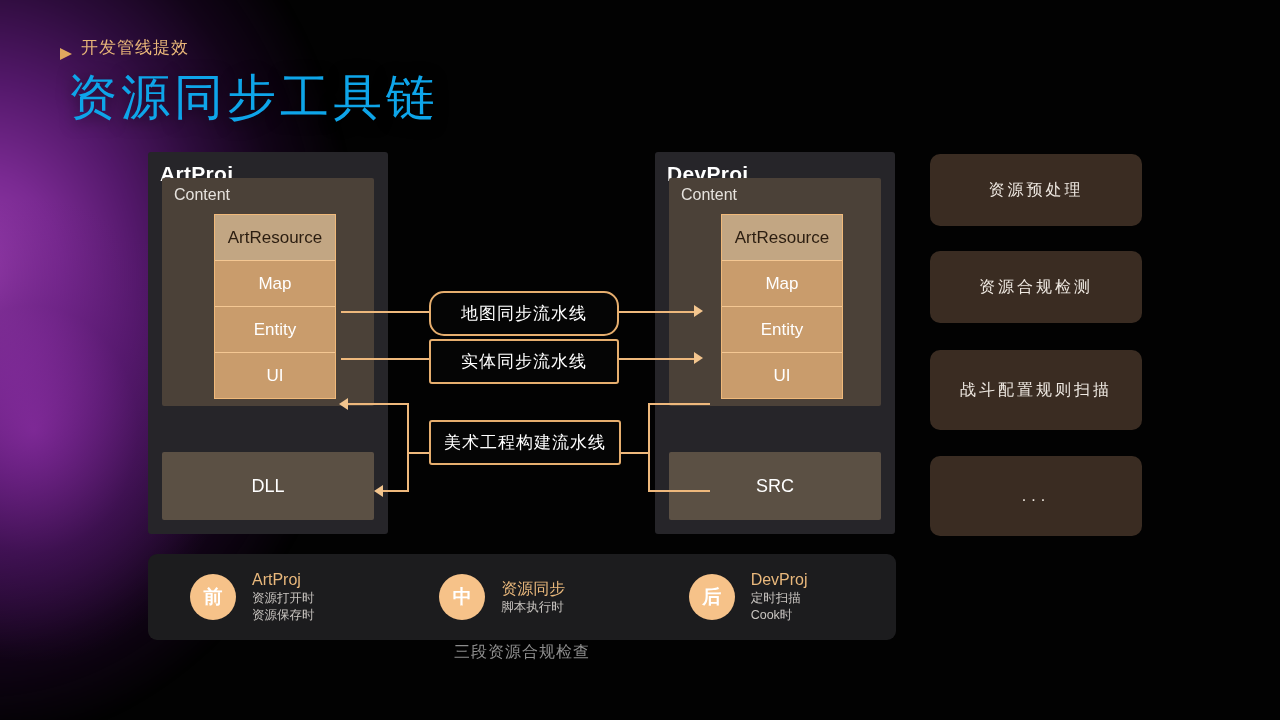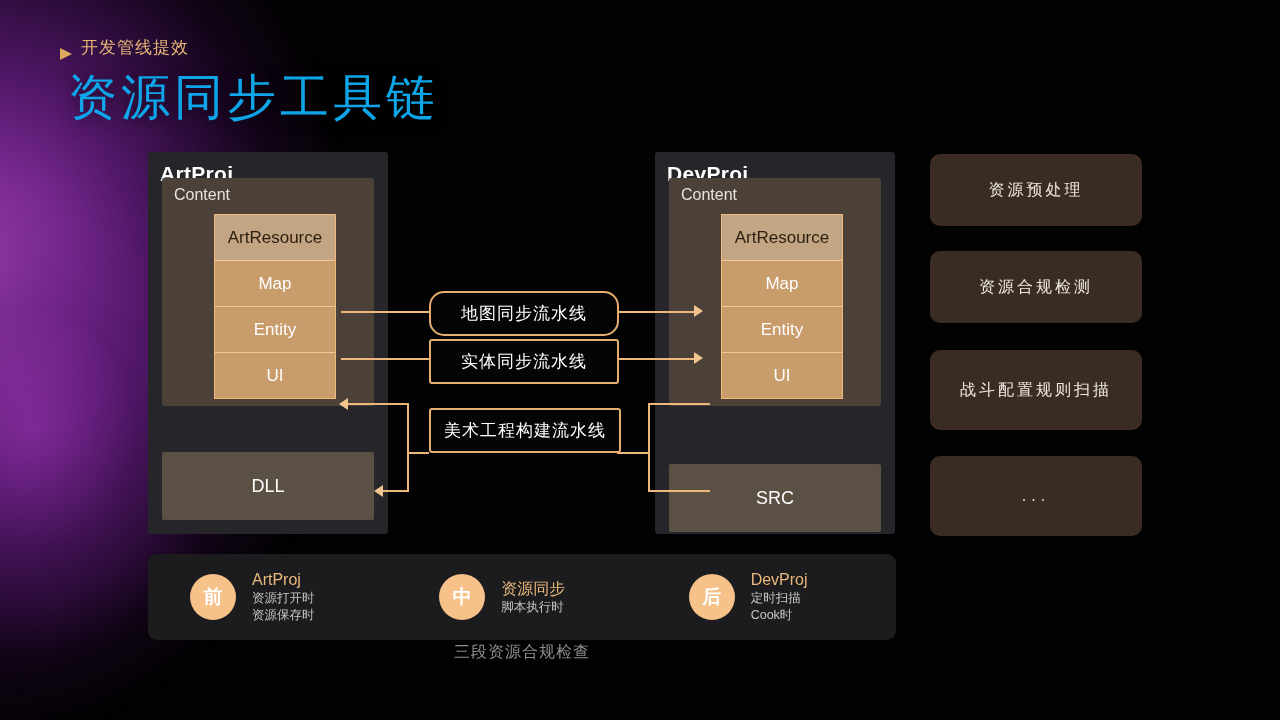--- a/index.html
+++ b/index.html
@@ -160,21 +160,21 @@
       <div class="proj-title">DevProj</div>
       <div class="content-box">
         <div class="content-label">Content</div>
         <div class="stack">
           <div class="row head">ArtResource</div>
           <div class="row body">Map</div>
           <div class="row body">Entity</div>
           <div class="row body last">UI</div>
         </div>
       </div>
-      <div class="bottom-box" style="top:312px;">SRC</div>
+      <div class="bottom-box" style="top:300px;">SRC</div>
     </div>
 
     <div class="ln lnh" style="left:341px;top:311px;width:89px;"></div>
     <div class="ln lnh" style="left:615px;top:311px;width:81px;"></div>
     <div class="arw right" style="left:694px;top:305px;"></div>
 
     <div class="ln lnh" style="left:341px;top:358px;width:89px;"></div>
     <div class="ln lnh" style="left:615px;top:358px;width:81px;"></div>
     <div class="arw right" style="left:694px;top:352px;"></div>
 
@@ -185,21 +185,21 @@
 
     <div class="ln lnh" style="left:407px;top:452px;width:22px;"></div>
     <div class="ln lnv" style="left:407px;top:403px;height:89px;"></div>
     <div class="ln lnh" style="left:348px;top:403px;width:61px;"></div>
     <div class="arw left" style="left:339px;top:398px;"></div>
     <div class="ln lnh" style="left:383px;top:490px;width:26px;"></div>
     <div class="arw left" style="left:374px;top:485px;"></div>
 
     <div class="pipe" style="left:429px;top:291px;width:186px;height:41px;border-radius:15px;">地图同步流水线</div>
     <div class="pipe" style="left:429px;top:339px;width:186px;height:41px;">实体同步流水线</div>
-    <div class="pipe" style="left:429px;top:408px;width:188px;height:41px;">美术工程构建流水线</div>
+    <div class="pipe" style="left:429px;top:420px;width:188px;height:41px;">美术工程构建流水线</div>
 
     <div class="card" style="top:154px;height:72px;">资源预处理</div>
     <div class="card" style="top:251px;height:72px;">资源合规检测</div>
     <div class="card" style="top:350px;height:80px;">战斗配置规则扫描</div>
     <div class="card" style="top:456px;height:80px;letter-spacing:5px;">...</div>
 
     <div class="stagebar">
       <div class="stage">
         <div class="badge">前</div>
         <div class="stxt">

